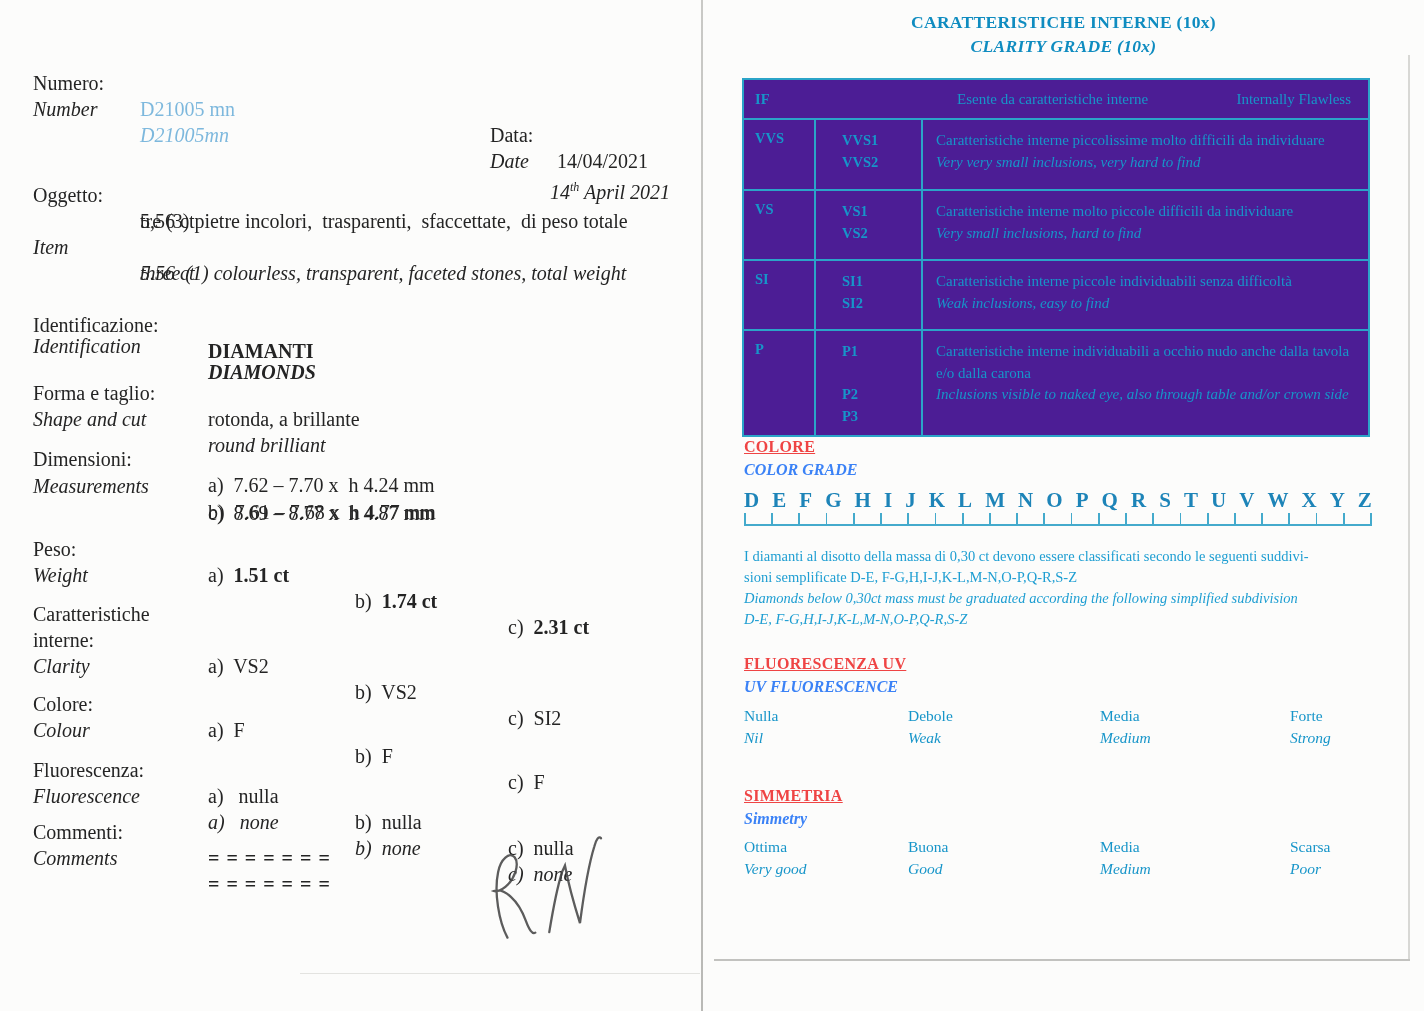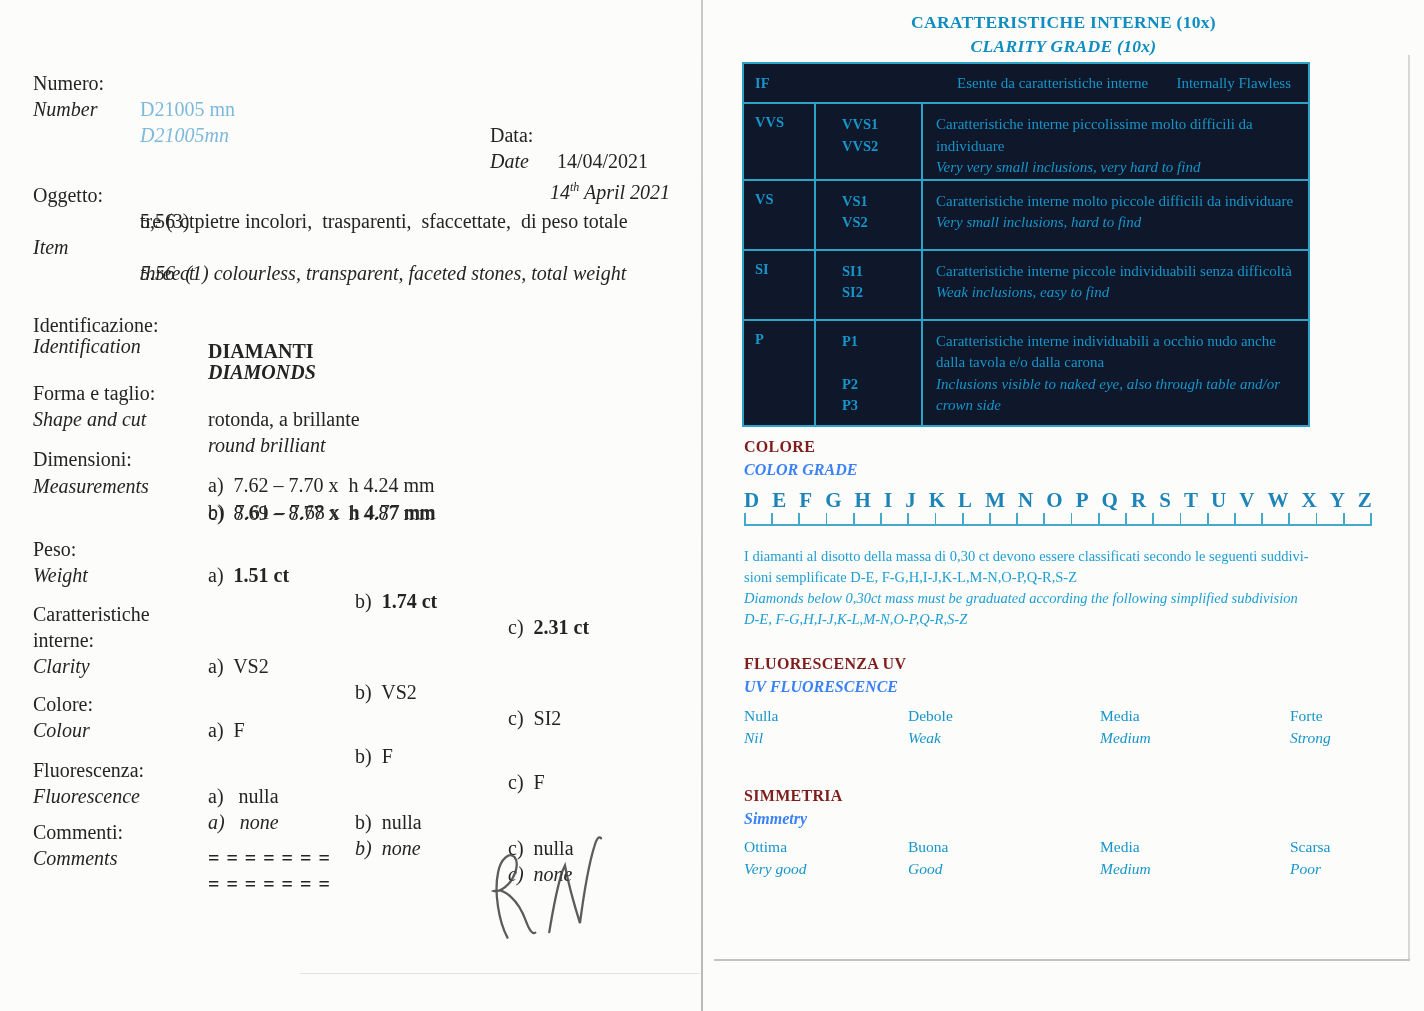--- a/index.html
+++ b/index.html
@@ -42,36 +42,36 @@
   .edge-bl{ position:absolute; left:300px; top:973px; width:400px; height:1px; background:#e3e3e0; }
 
   
   .page-right {
     position:absolute; left:703px; top:0; width:721px; height:1011px;
     color:#1795c9; font-size:15.5px;
   }
   .r-title { position:absolute; width:100%; text-align:center; font-weight:bold; font-size:17.5px; color:#0f8cc0; letter-spacing:.3px; }
 
   .ctable {
-    position:absolute; left:39px; top:62px; width:568px;
-    border:2px solid #2ba4c8; background:#0f172a;
+    position:absolute; left:39px; top:78px; width:628px;
+    border:2px solid #2ba4c8; background:#4c1d95;
   }
   .ctable .trow { display:flex; border-top:2px solid #2ba4c8; }
   .ctable .trow:first-child { border-top:none; }
   .cell-grade { flex:0 0 72px;  border-right:2px solid #2ba4c8; padding:10px 0 8px 11px; font-weight:bold; font-size:14.5px; }
   .cell-sub   { flex:0 0 107px; border-right:2px solid #2ba4c8; padding:10px 0 8px 26px; font-weight:bold; font-size:14.5px; line-height:21.5px; }
   .cell-desc  { flex:1; padding:10px 14px 0 13px; line-height:21.5px; font-size:15px; }
   .cell-desc .en { font-style:italic; }
   .row-if { display:flex; align-items:center; height:38px; padding:0 17px 0 11px; }
   .row-if .g  { width:202px; font-weight:bold; font-size:14.5px; }
   .row-if .d  { font-size:15px; }
   .row-if .e  { margin-left:auto; font-size:15px; }
   .sub-gap { height:21.5px; }
 
-  .sec-h  { font-weight:bold; font-size:16px; color:#7f1d1d; letter-spacing:.3px; }
+  .sec-h  { font-weight:bold; font-size:16px; color:#ef4444; letter-spacing:.3px;text-decoration:underline; }
   .sec-h2 { font-weight:bold; font-size:16px; font-style:italic; color:#3b82f6; }
 
   .scale { position:absolute; left:41px; top:488px; width:628px; }
   .scale-letters { display:flex; justify-content:space-between; font-weight:bold; font-size:21px; color:#1d84b8; line-height:24px; }
   .scale-ticks { display:flex; justify-content:space-between; height:13px; border-bottom:2.5px solid #44aacc; margin-top:1px; }
   .scale-ticks i { width:1.8px; height:11px; background:#44aacc; }
 
   .note { position:absolute; left:41px; top:546px; width:645px; font-size:14.5px; line-height:21px; color:#1e9ed2; }
 
   .opt-row { position:absolute; width:100%; }

